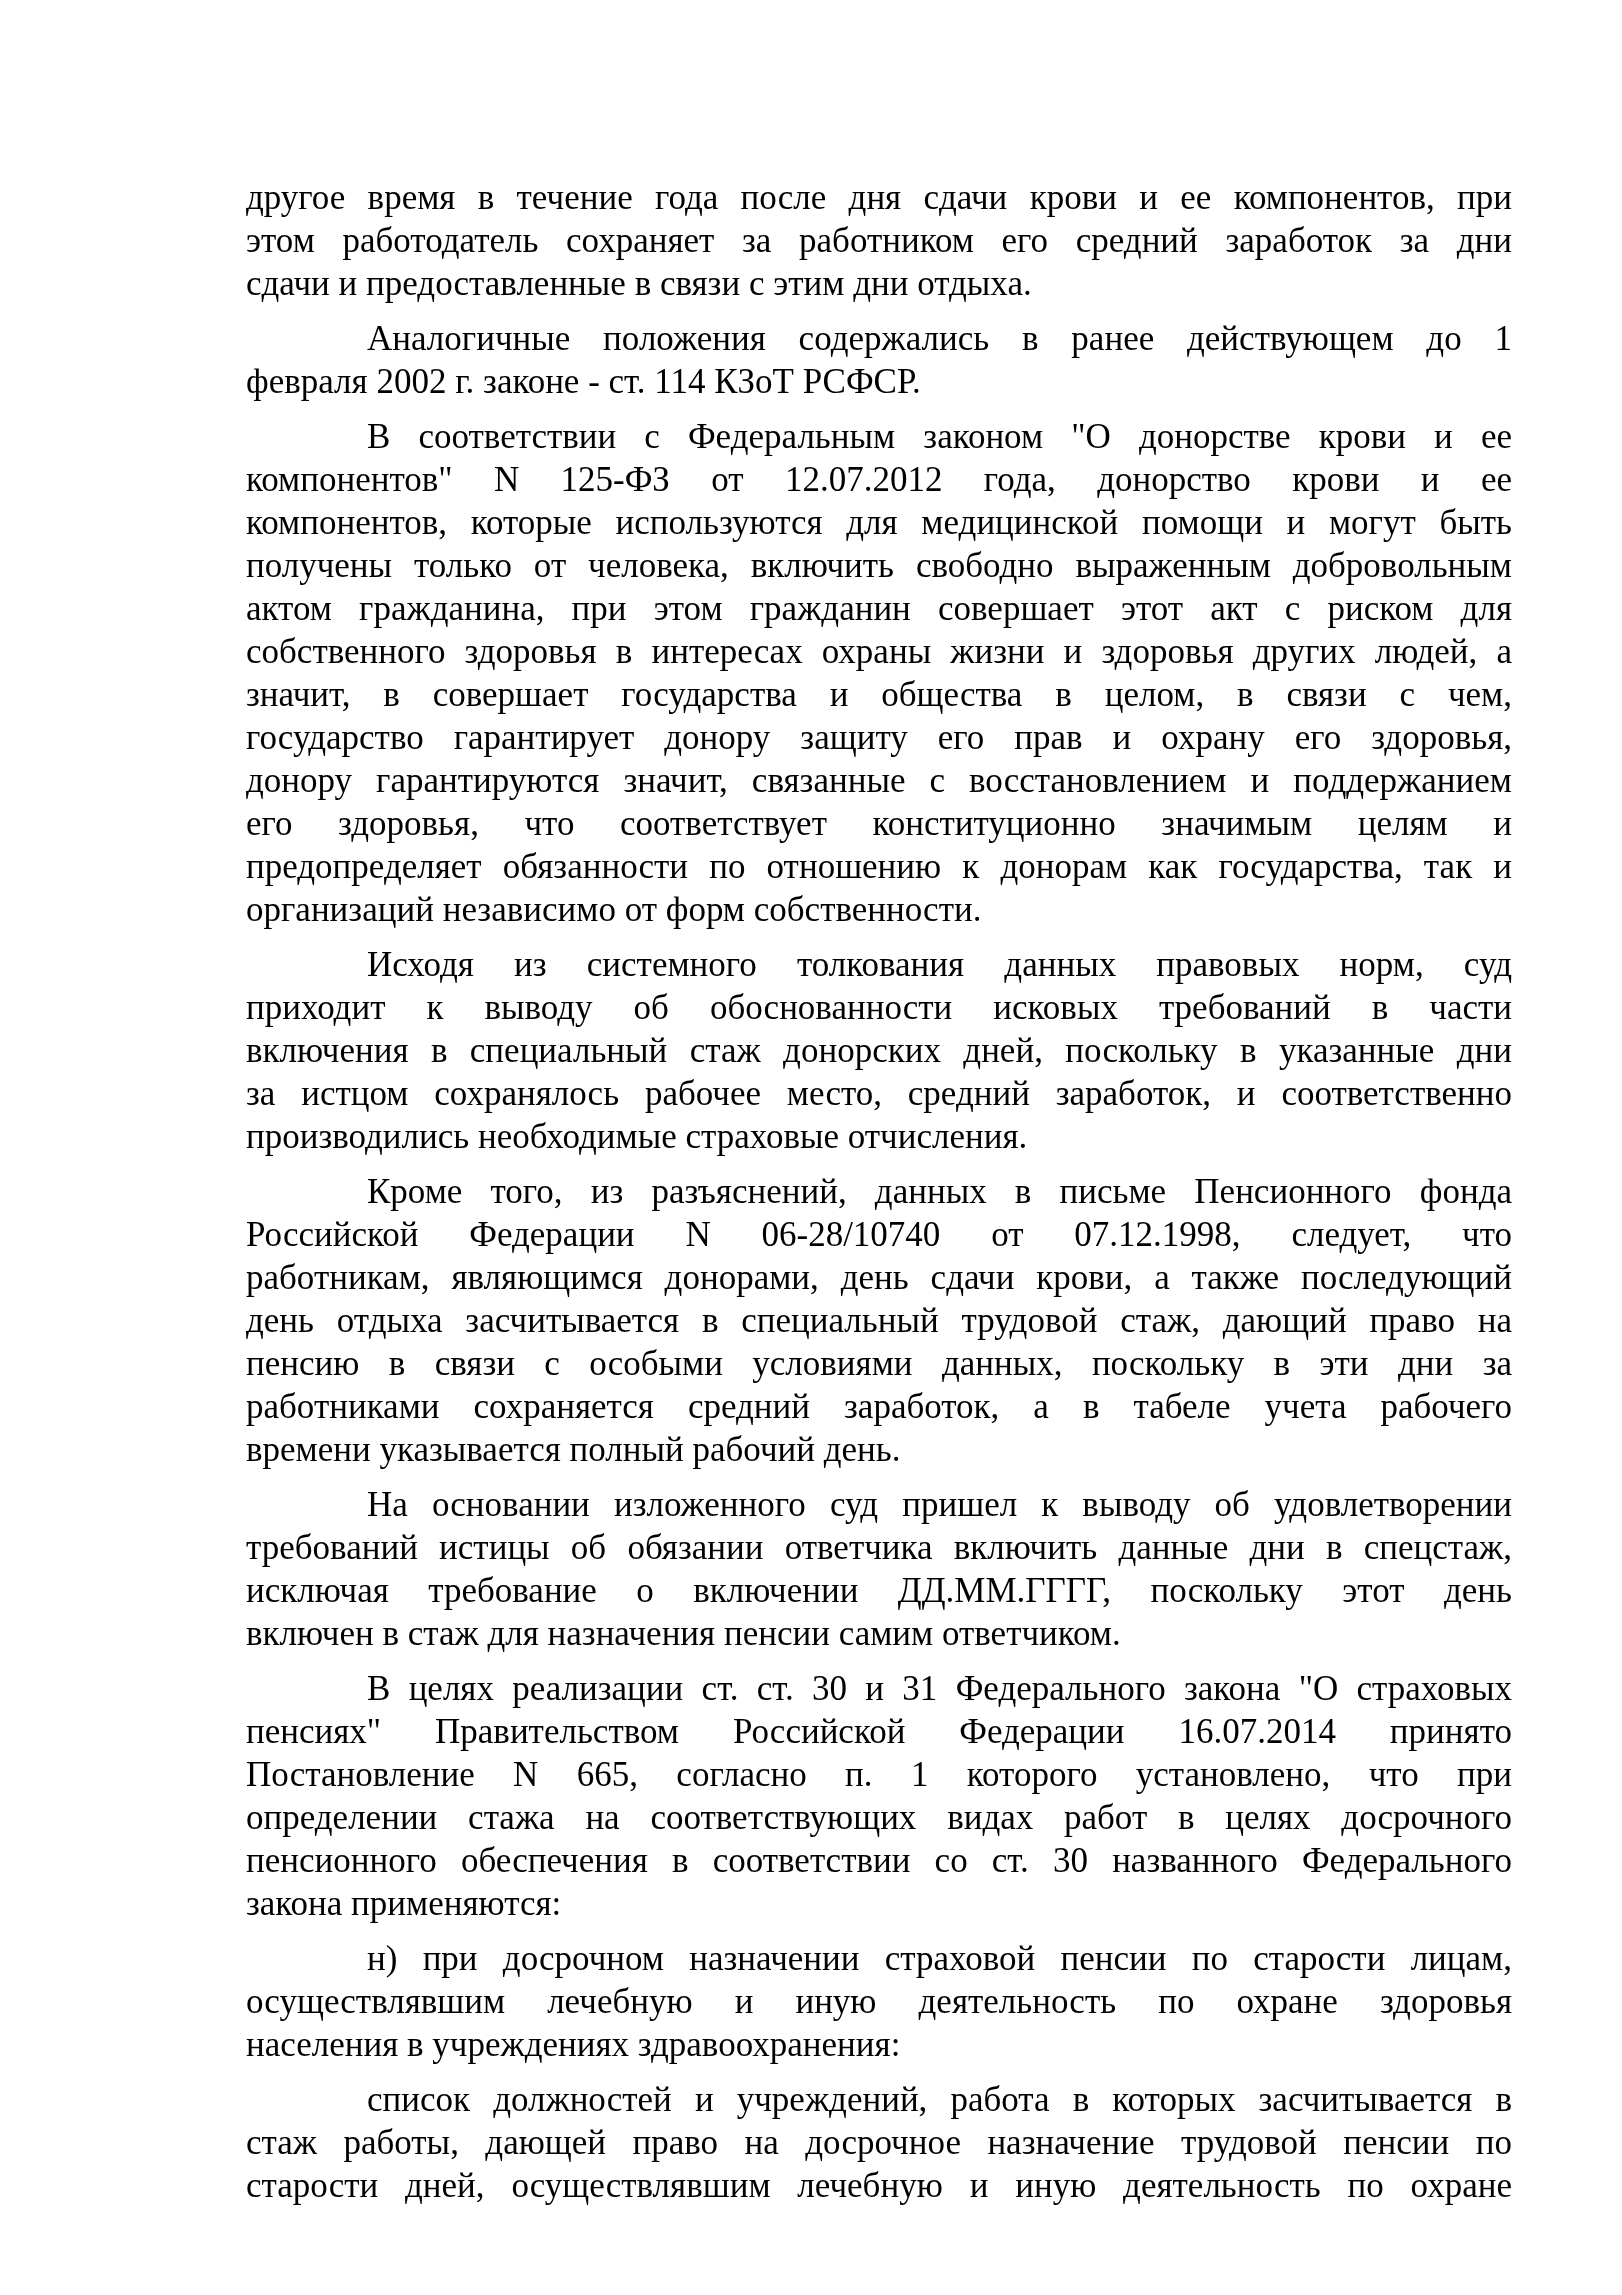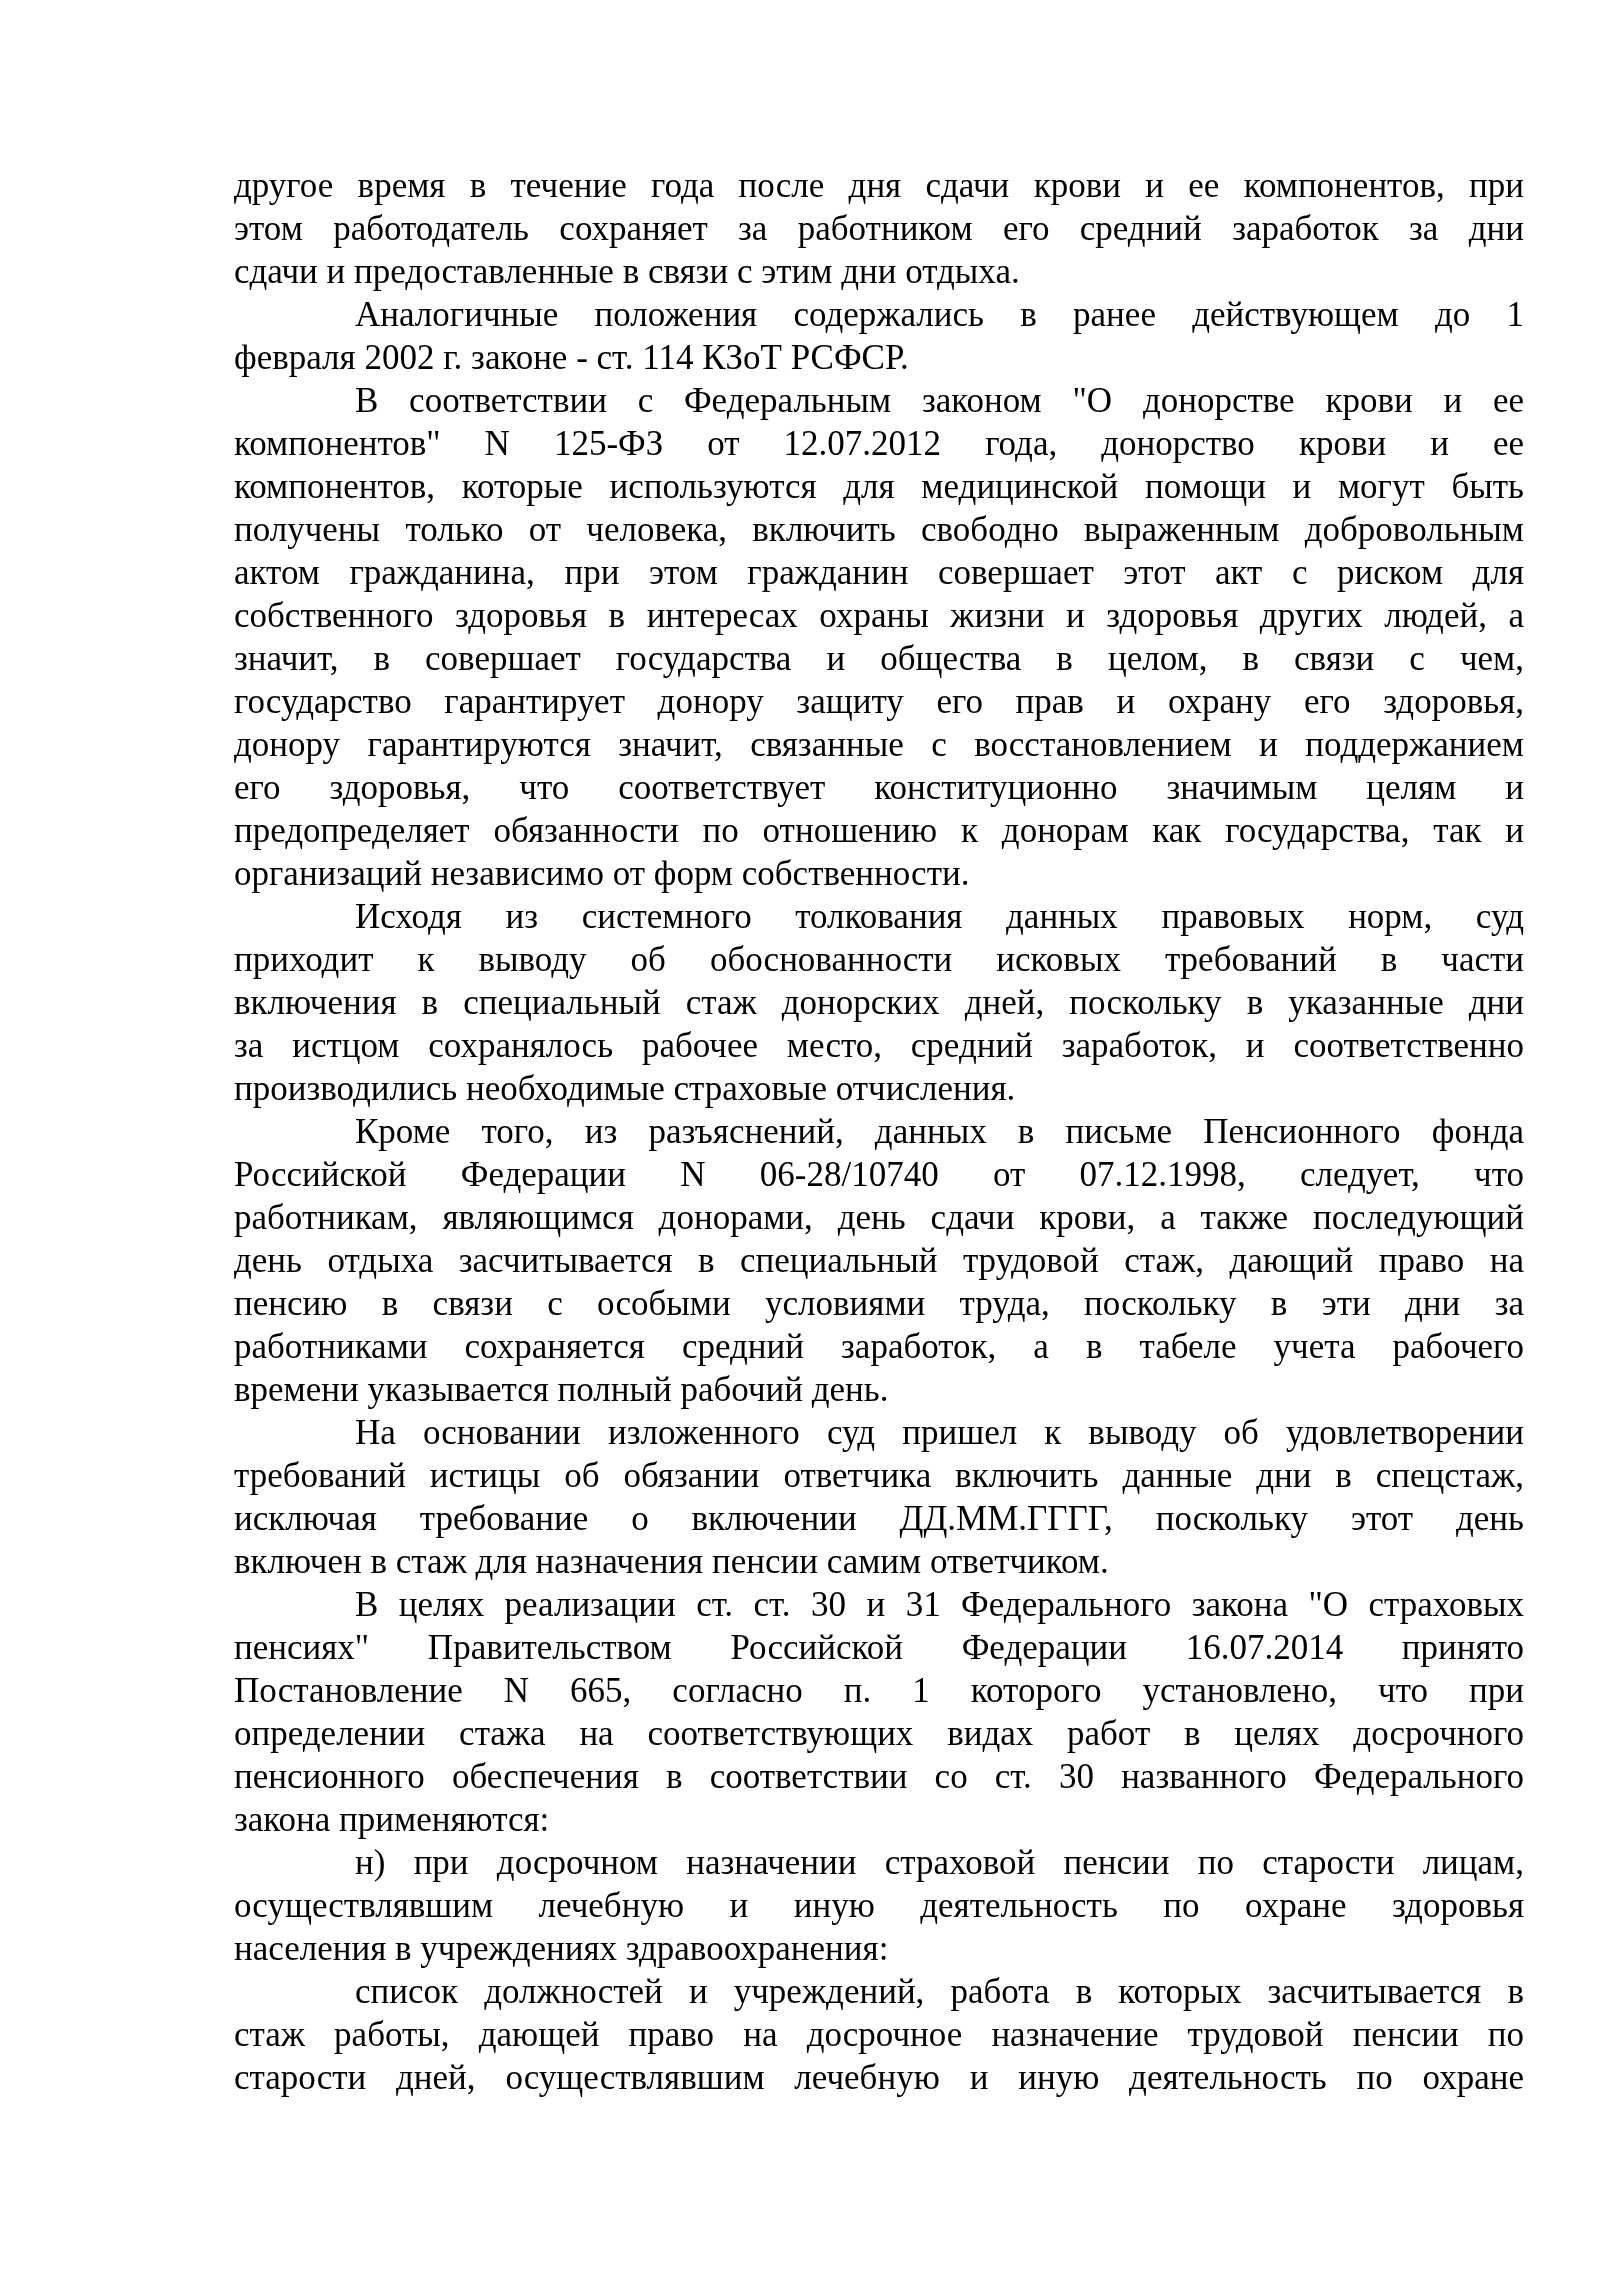--- a/index.html
+++ b/index.html
@@ -23,21 +23,21 @@
     top: 164px;
     left: 234px;
     right: 99px;
     color: #000000;
     font-family: "Liberation Serif", "DejaVu Serif", serif;
     font-size: 35px;
     line-height: 43px;
     text-justify: inter-word;
   }
   .paragraph {
-    margin: 0;
+    margin: 12px;
     padding: 0;
   }
   .line {
     text-align: justify;
     text-align-last: justify;
   }
   .line.first {
     text-indent: 121px;
   }
   .line.end {
@@ -83,21 +83,21 @@
       <div class="line">включения в специальный стаж донорских дней, поскольку в указанные дни</div>
       <div class="line">за истцом сохранялось рабочее место, средний заработок, и соответственно</div>
       <div class="line end">производились необходимые страховые отчисления.</div>
     </div>
 
     <div class="paragraph">
       <div class="line first">Кроме того, из разъяснений, данных в письме Пенсионного фонда</div>
       <div class="line">Российской Федерации N 06-28/10740 от 07.12.1998, следует, что</div>
       <div class="line">работникам, являющимся донорами, день сдачи крови, а также последующий</div>
       <div class="line">день отдыха засчитывается в специальный трудовой стаж, дающий право на</div>
-      <div class="line">пенсию в связи с особыми условиями труда, поскольку в эти дни за</div>
+      <div class="line">пенсию в связи с особыми условиями данных, поскольку в эти дни за</div>
       <div class="line">работниками сохраняется средний заработок, а в табеле учета рабочего</div>
       <div class="line end">времени указывается полный рабочий день.</div>
     </div>
 
     <div class="paragraph">
       <div class="line first">На основании изложенного суд пришел к выводу об удовлетворении</div>
       <div class="line">требований истицы об обязании ответчика включить данные дни в спецстаж,</div>
       <div class="line">исключая требование о включении ДД.ММ.ГГГГ, поскольку этот день</div>
       <div class="line end">включен в стаж для назначения пенсии самим ответчиком.</div>
     </div>

